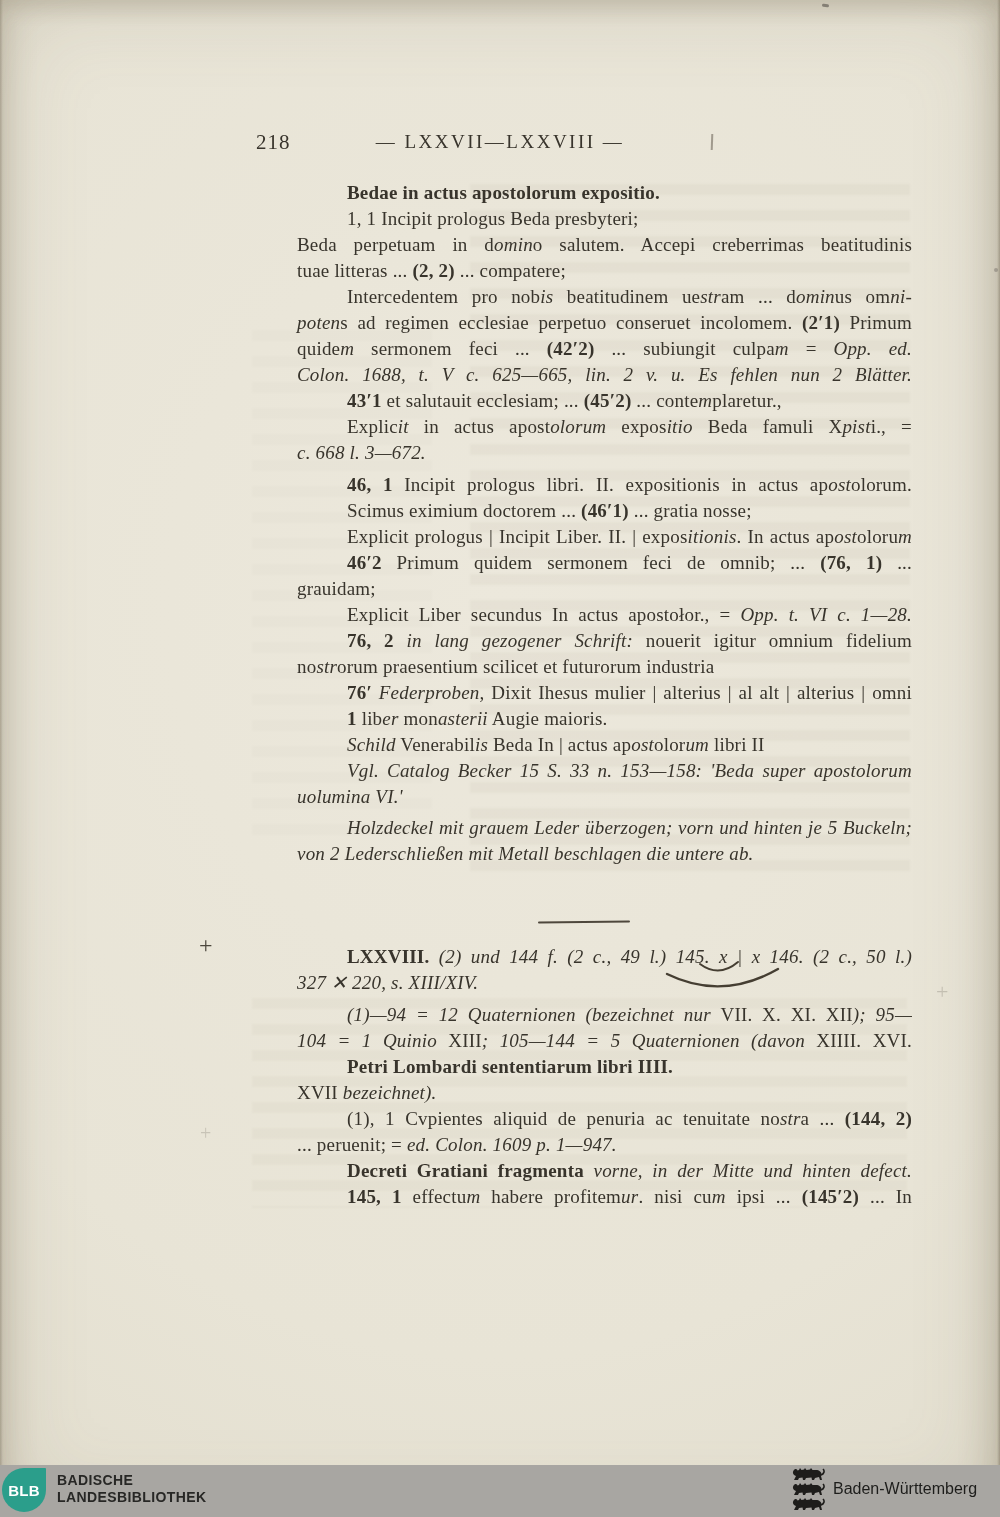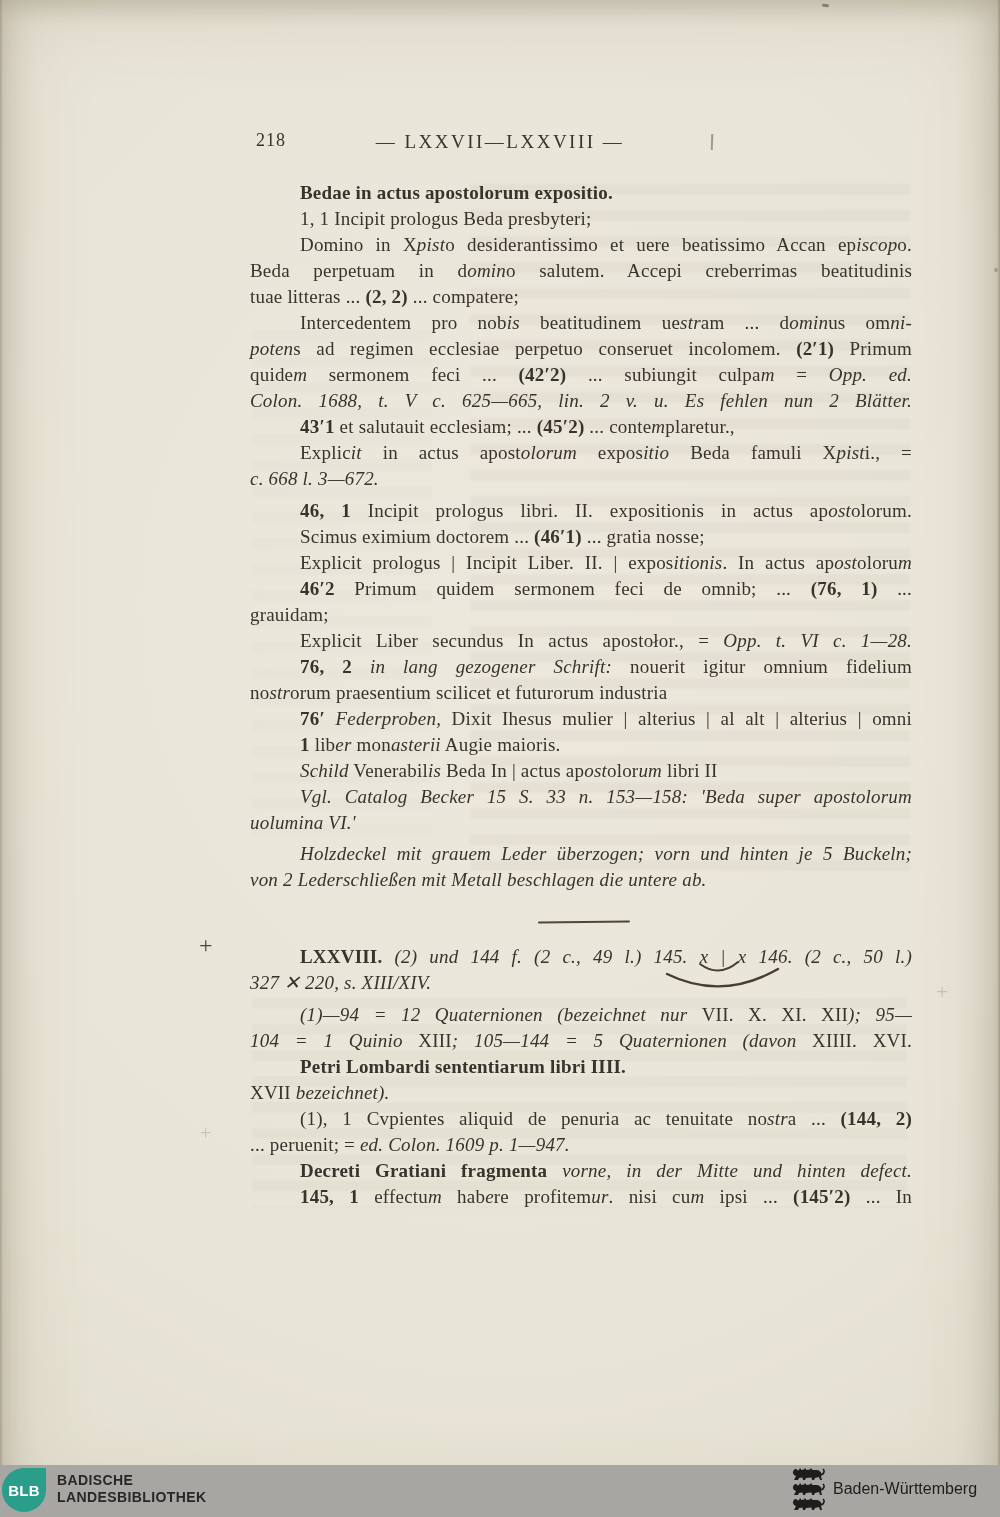--- a/index.html
+++ b/index.html
@@ -12,28 +12,28 @@
     box-shadow: inset 0 0 90px rgba(116,104,78,.20),
                 inset -16px 0 28px rgba(116,104,78,.16),
                 inset 14px 0 26px rgba(116,104,78,.13),
                 inset 0 8px 18px rgba(116,104,78,.10);
     font-family:"Liberation Serif","DejaVu Serif",serif;
     color:#38342c;
   }
   .edge-right{position:absolute;right:0;top:0;width:3px;height:1465px;background:linear-gradient(90deg,rgba(90,80,60,0),rgba(90,80,60,.35));}
   .edge-left{position:absolute;left:0;top:0;width:3px;height:1465px;background:linear-gradient(270deg,rgba(90,80,60,0),rgba(90,80,60,.28));}
 
-  .pagenum{position:absolute;left:256px;top:130px;font-size:18px;letter-spacing:1px;}
+  .pagenum{position:absolute;left:256px;top:130px;font-size:21px;letter-spacing:1px;}
   .runhead{position:absolute;left:0;top:131px;width:1000px;text-align:center;font-size:19px;letter-spacing:2.5px;}
   .head-tick{position:absolute;left:711px;top:134px;width:2px;height:16px;background:rgba(70,62,50,.45);transform:rotate(2deg);}
 
   .textcol{position:absolute;left:250px;width:662px;}
   .tc1{top:180px;}
   .tc2{top:944px;}
-  .tl{font-size:19px;line-height:26px;height:26px;letter-spacing:.2px;white-space:normal;}
+  .tl{font-size:19px;line-height:26px;height:26px;letter-spacing:.2px;white-space:normal;margin-left:47px;}
   .tl.ind{text-indent:50px;}
   .tl.just{text-align:justify;text-align-last:justify;}
 
   .divider{position:absolute;left:538px;top:921px;width:92px;height:2px;background:#4e473c;border-radius:1px;transform:rotate(-.6deg);}
 
   .plus{position:absolute;font-size:24px;color:#4b463c;font-weight:400;}
   .plus-1{left:199px;top:932px;}
   .plus-2{left:936px;top:979px;font-size:22px;opacity:.22;}
   .plus-3{left:200px;top:1122px;font-size:20px;opacity:.2;}
 
@@ -78,21 +78,20 @@
   <div class="speck speck-1"></div>
   <div class="speck speck-2"></div>
 
   <div class="pagenum">218</div>
   <div class="runhead">— LXXVII—LXXVIII —</div>
   <div class="head-tick"></div>
 
   <div class="textcol tc1">
       <div class="tl ind"><span style="font-weight: 700;">Bedae in actus apostolorum expositio.</span></div>
       <div class="tl ind"><span style="font-weight: 400;">1, 1</span><span> Incipit prologus Beda presbyteri;</span></div>
-      <div class="tl ind just"><span>Domino in X</span><span style="font-style: italic;">pist</span><span>o desiderantissimo et uere beatissimo Accan ep</span><span style="font-style: italic;">iscop</span><span>o.</span></div>
       <div class="tl just"><span>Beda perpetuam in d</span><span style="font-style: italic;">omin</span><span>o salutem. Accepi creberrimas beatitudinis</span></div>
       <div class="tl"><span>tuae litteras ... </span><span style="font-weight: 700;">(2, 2)</span><span> ... compatere;</span></div>
       <div class="tl ind just"><span>Intercedentem pro nob</span><span style="font-style: italic;">is</span><span> beatitudinem ue</span><span style="font-style: italic;">str</span><span>am ... d</span><span style="font-style: italic;">omin</span><span>us om</span><span style="font-style: italic;">ni</span><span>-</span></div>
       <div class="tl just"><span style="font-style: italic;">poten</span><span>s ad regimen ecclesiae perpetuo conseruet incolomem. </span><span style="font-weight: 700;">(2′1)</span><span> Primum</span></div>
       <div class="tl just"><span>quide</span><span style="font-style: italic;">m</span><span> sermonem feci ... </span><span style="font-weight: 700;">(42′2)</span><span> ... subiungit culpa</span><span style="font-style: italic;">m</span><span> = </span><span style="font-style: italic;">Opp. ed.</span></div>
       <div class="tl just"><span style="font-style: italic;">Colon. 1688, t. V c. 625—665, lin. 2 v. u. Es fehlen nun 2 Blätter.</span></div>
       <div class="tl ind"><span style="font-weight: 700;">43′1</span><span> et salutauit ecclesiam; ... </span><span style="font-weight: 700;">(45′2)</span><span> ... conte</span><span style="font-style: italic;">m</span><span>plaretur.,</span></div>
       <div class="tl ind just"><span>Explic</span><span style="font-style: italic;">it</span><span> in actus apost</span><span style="font-style: italic;">olorum</span><span> expos</span><span style="font-style: italic;">itio</span><span> Beda famuli X</span><span style="font-style: italic;">pist</span><span>i., =</span></div>
       <div class="tl"><span style="font-style: italic;">c. 668 l. 3—672.</span></div>
       <div class="tl ind just" style="margin-top: 6px;"><span style="font-weight: 700;">46, 1</span><span> Incipit prologus libri. II. expositionis in actus ap</span><span style="font-style: italic;">ost</span><span>olorum.</span></div>

